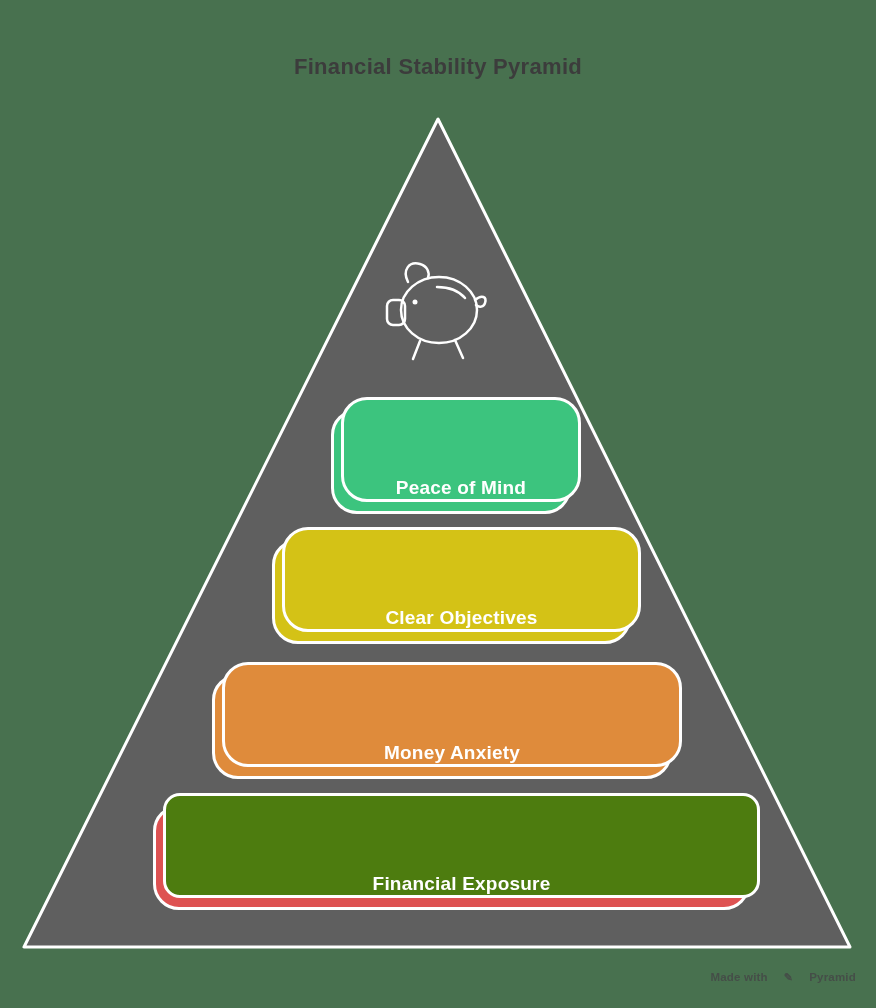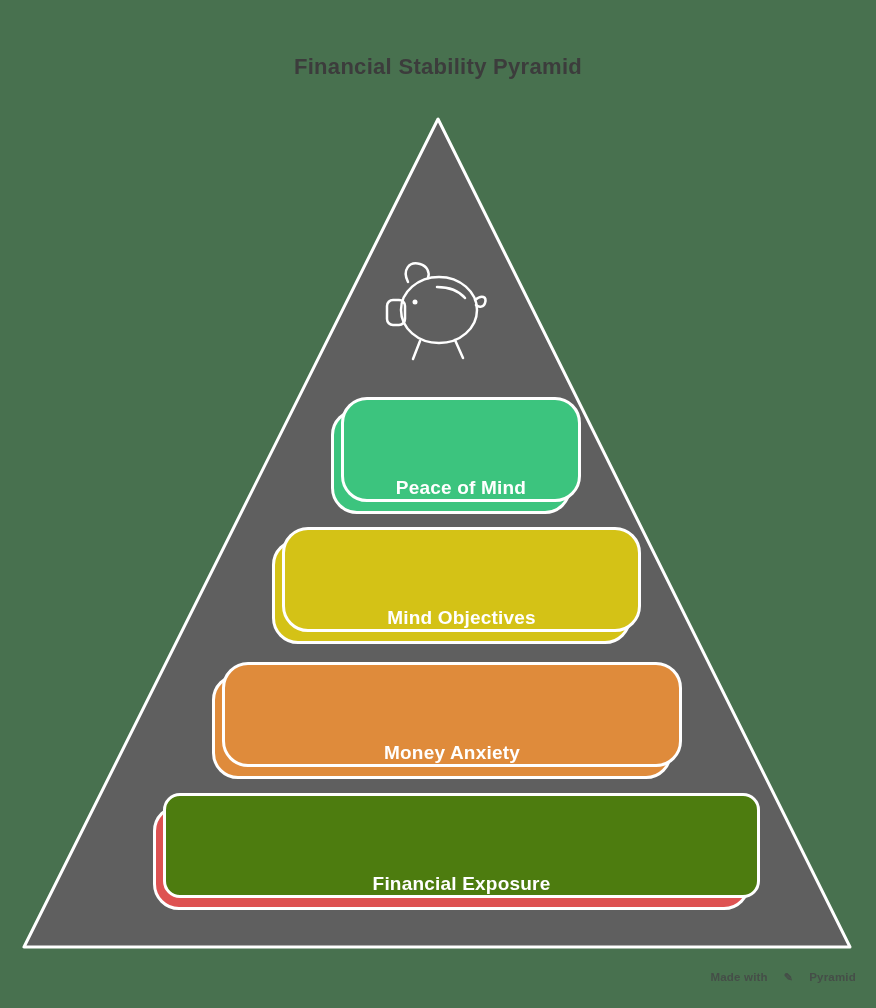--- a/index.html
+++ b/index.html
@@ -114,21 +114,21 @@
   <div class="bar bar-0">
     <div class="bar-shadow fill" style="background: rgb(60, 196, 126);"></div>
     <div class="bar-face fill" style="background: rgb(60, 196, 126);">
       <span class="bar-label">Peace of Mind</span>
     </div>
   </div>
 
   <div class="bar bar-1">
     <div class="bar-shadow fill" style="background: rgb(212, 194, 22);"></div>
     <div class="bar-face fill" style="background: rgb(212, 194, 22);">
-      <span class="bar-label">Mind Objectives</span>
+      <span class="bar-label">Clear Objectives</span>
     </div>
   </div>
 
   <div class="bar bar-2">
     <div class="bar-shadow fill" style="background: rgb(223, 139, 59);"></div>
     <div class="bar-face fill" style="background: rgb(223, 139, 59);">
       <span class="bar-label">Money Anxiety</span>
     </div>
   </div>
 

